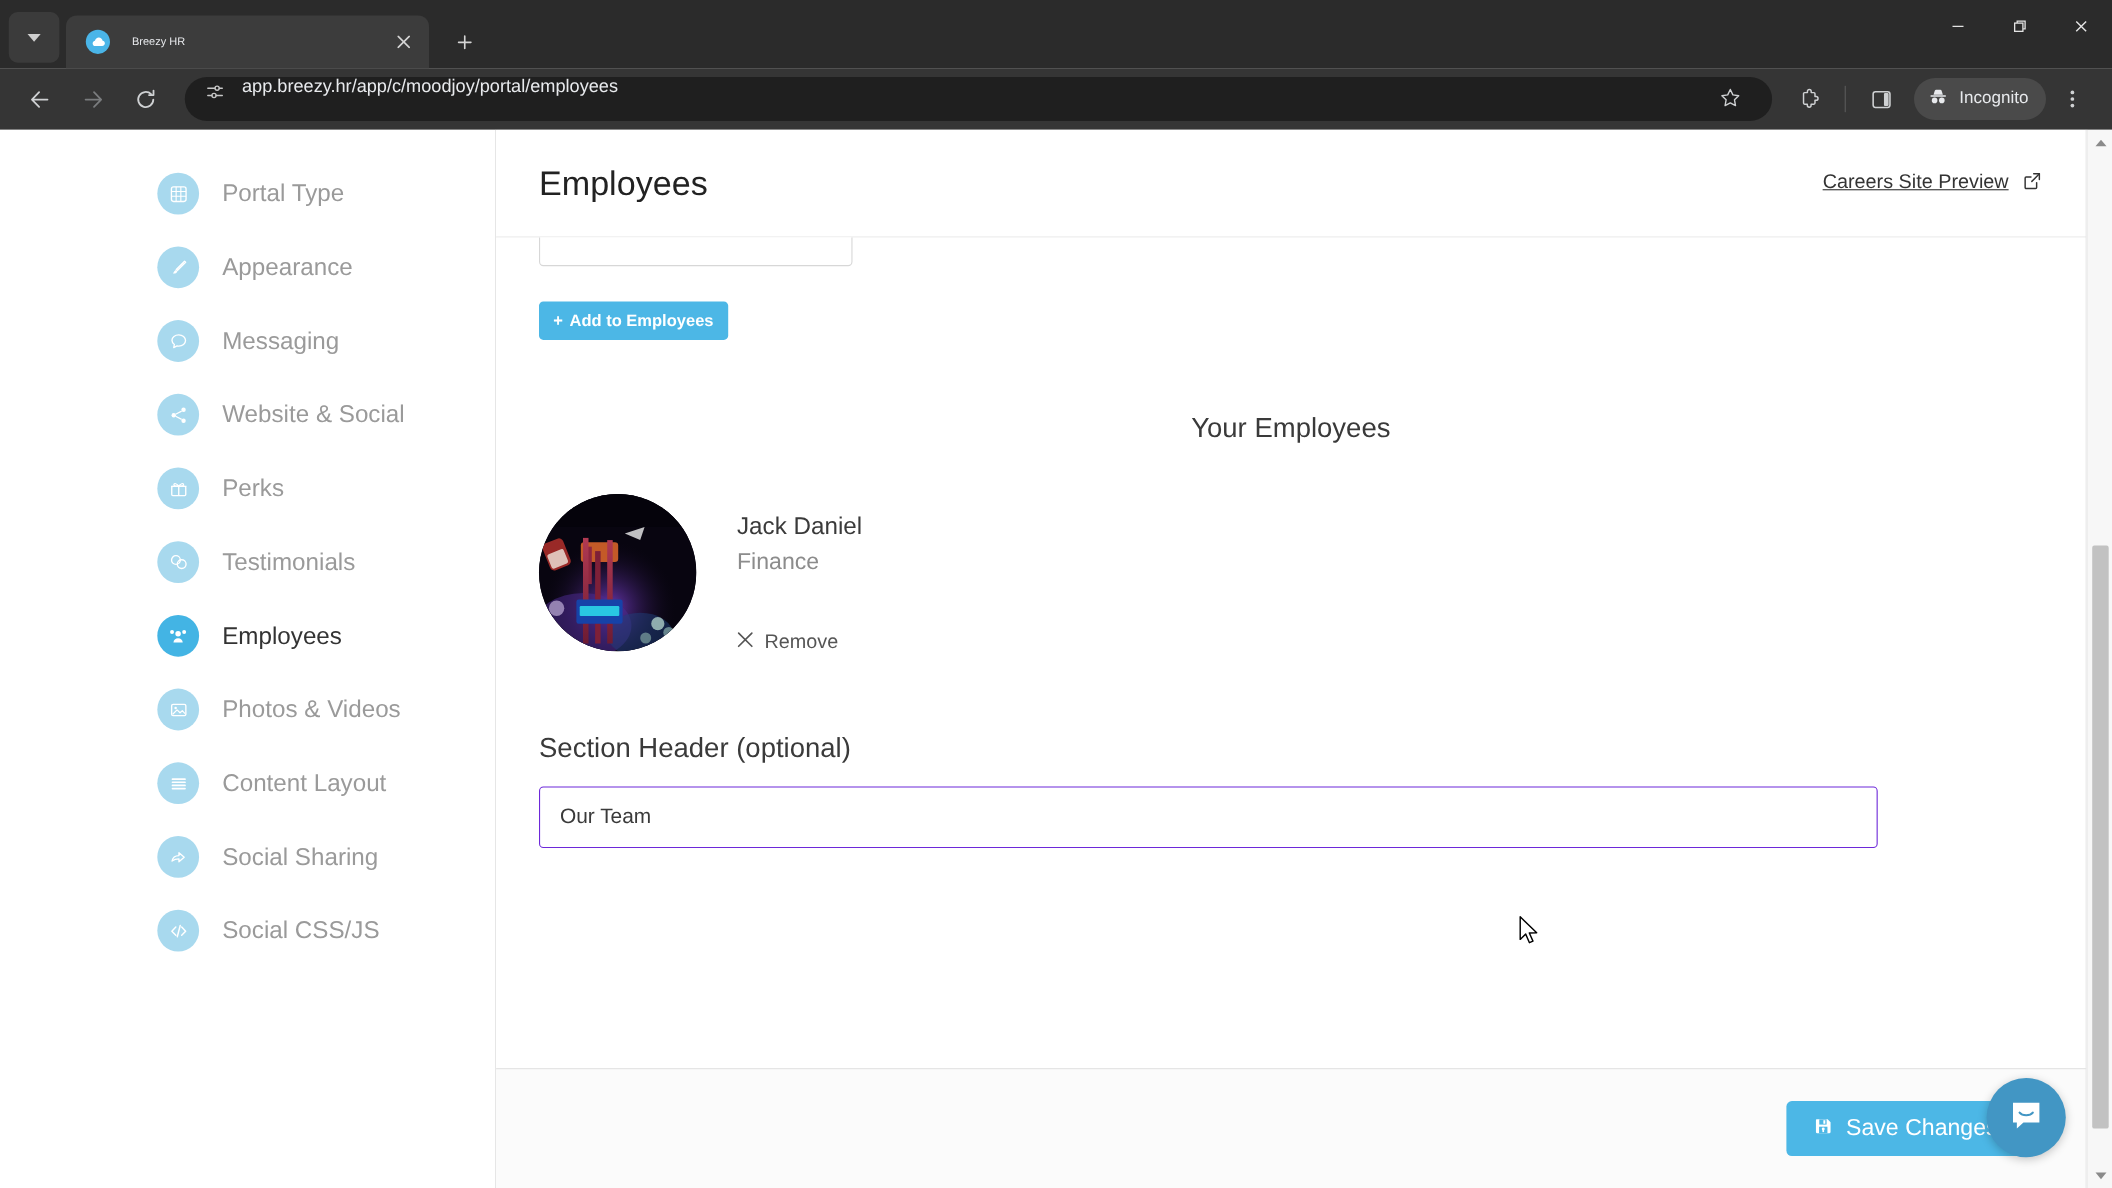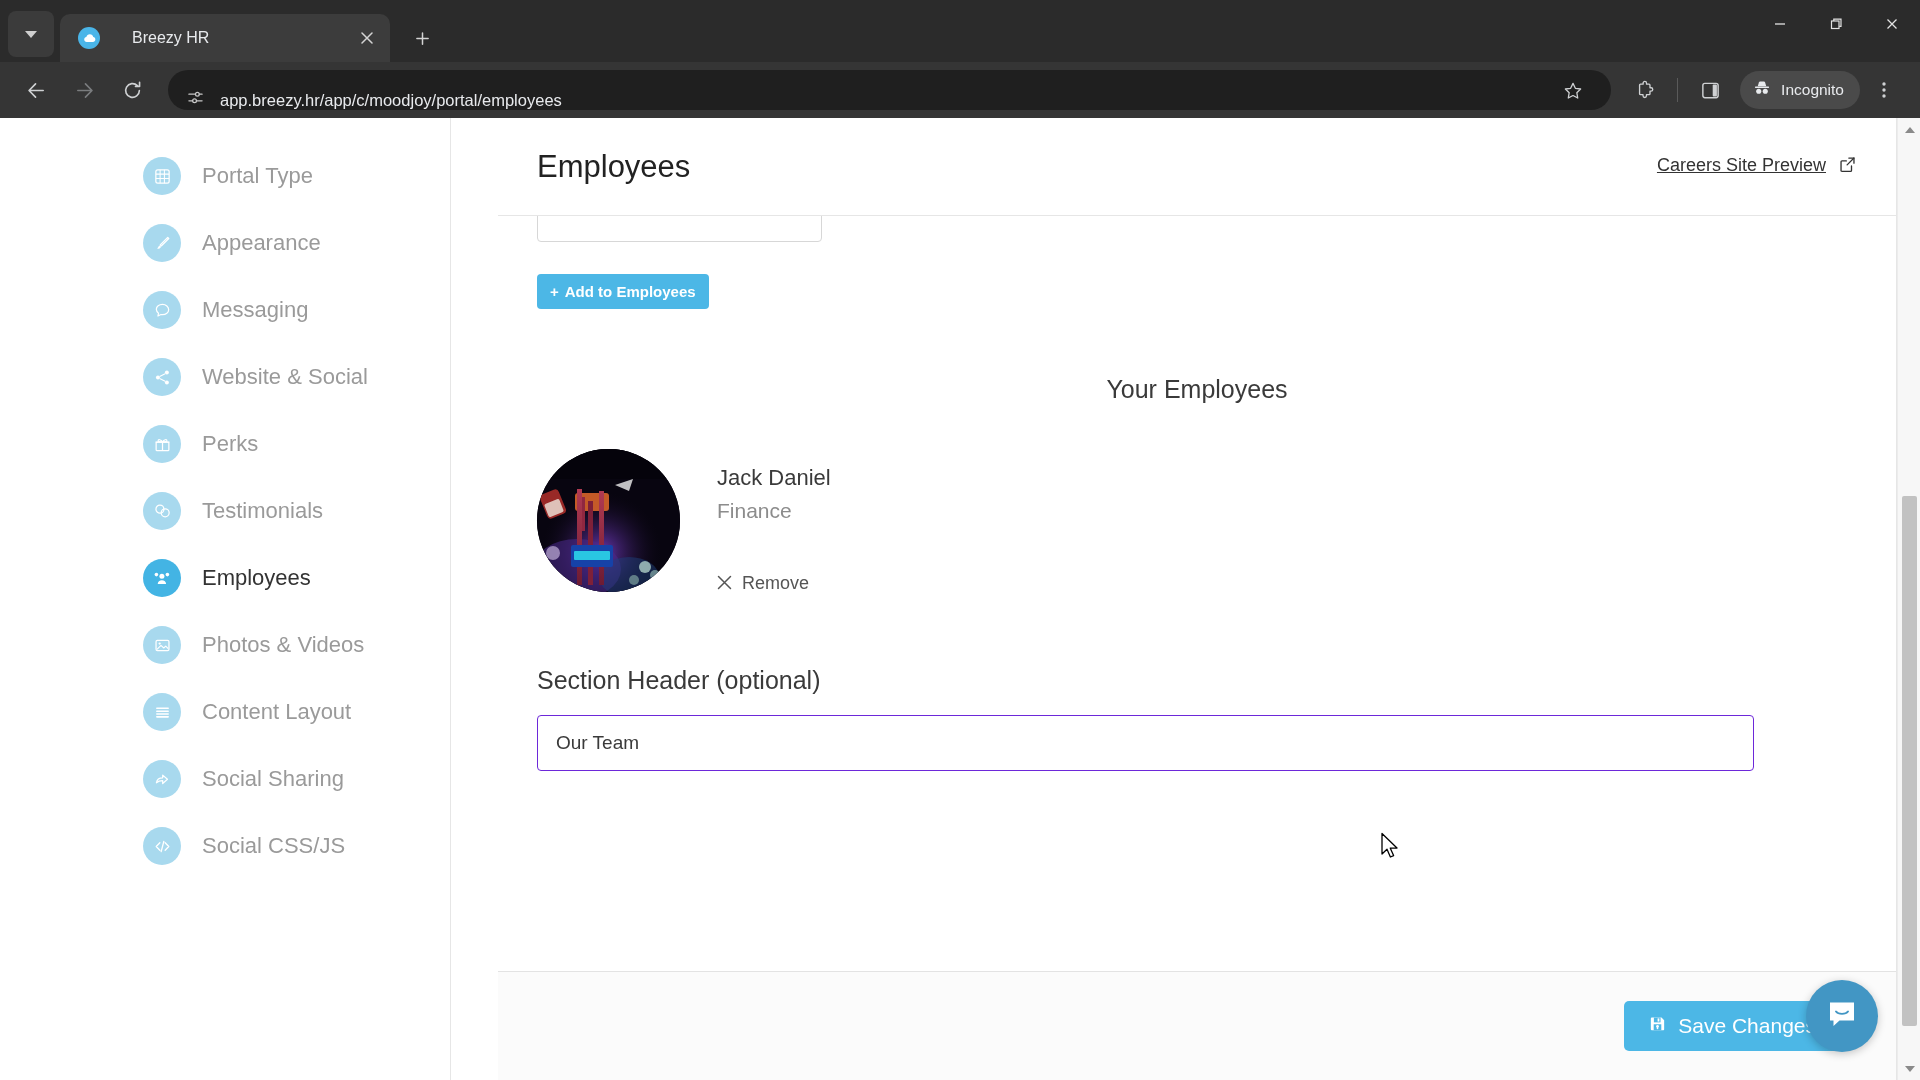--- a/index.html
+++ b/index.html
@@ -48,22 +48,22 @@
   }
   .tab-favicon {
     width: 22px; height: 22px;
     border-radius: 50%;
     background: #4ab5e8;
     display: flex; align-items: center; justify-content: center;
     flex: 0 0 auto;
   }
   .tab-title {
     color: #e8eaed;
-    font-size: 16px;
-    margin-left: 32px;
+    font-size: 10px;
+    margin-left: 20px;
     flex: 1 1 auto;
     white-space: nowrap; overflow: hidden; text-overflow: ellipsis;
   }
   .tab-close {
     width: 26px; height: 26px;
     display: flex; align-items: center; justify-content: center;
     color: #d4d4d4; font-size: 17px; line-height: 1;
     border-radius: 50%;
   }
   .new-tab {
@@ -98,21 +98,21 @@
     flex: 0 0 auto;
     margin: 0 5px;
   }
   .tb-icon.dim { color: #7a7c7e; }
   .omnibox {
     flex: 1 1 auto;
     height: 40px;
     background: #1f1f1f;
     border-radius: 20px;
     display: flex;
-    align-items: flex-end;
+    align-items: flex-start;
     margin: 0 10px 0 12px;
     padding: 0 14px;
     position: relative;
   }
   .omnibox-site-icon {
     width: 26px; height: 26px;
     display: flex; align-items: center; justify-content: center;
     color: #c7c7c7;
     flex: 0 0 auto;
   }
@@ -146,21 +146,20 @@
     width: 1920px; height: 962px;
     background: #ffffff;
     overflow: hidden;
   }
 
   .page-wrap {
     position: absolute;
     left: 0; top: 0;
     width: 1897px; height: 962px;
     display: flex;
-    gap: 47px;
   }
 
   
   .sidebar {
     width: 451px;
     flex: 0 0 451px;
     background: #ffffff;
     border-right: 1px solid #e6e6e6;
     padding-top: 34px;
   }

